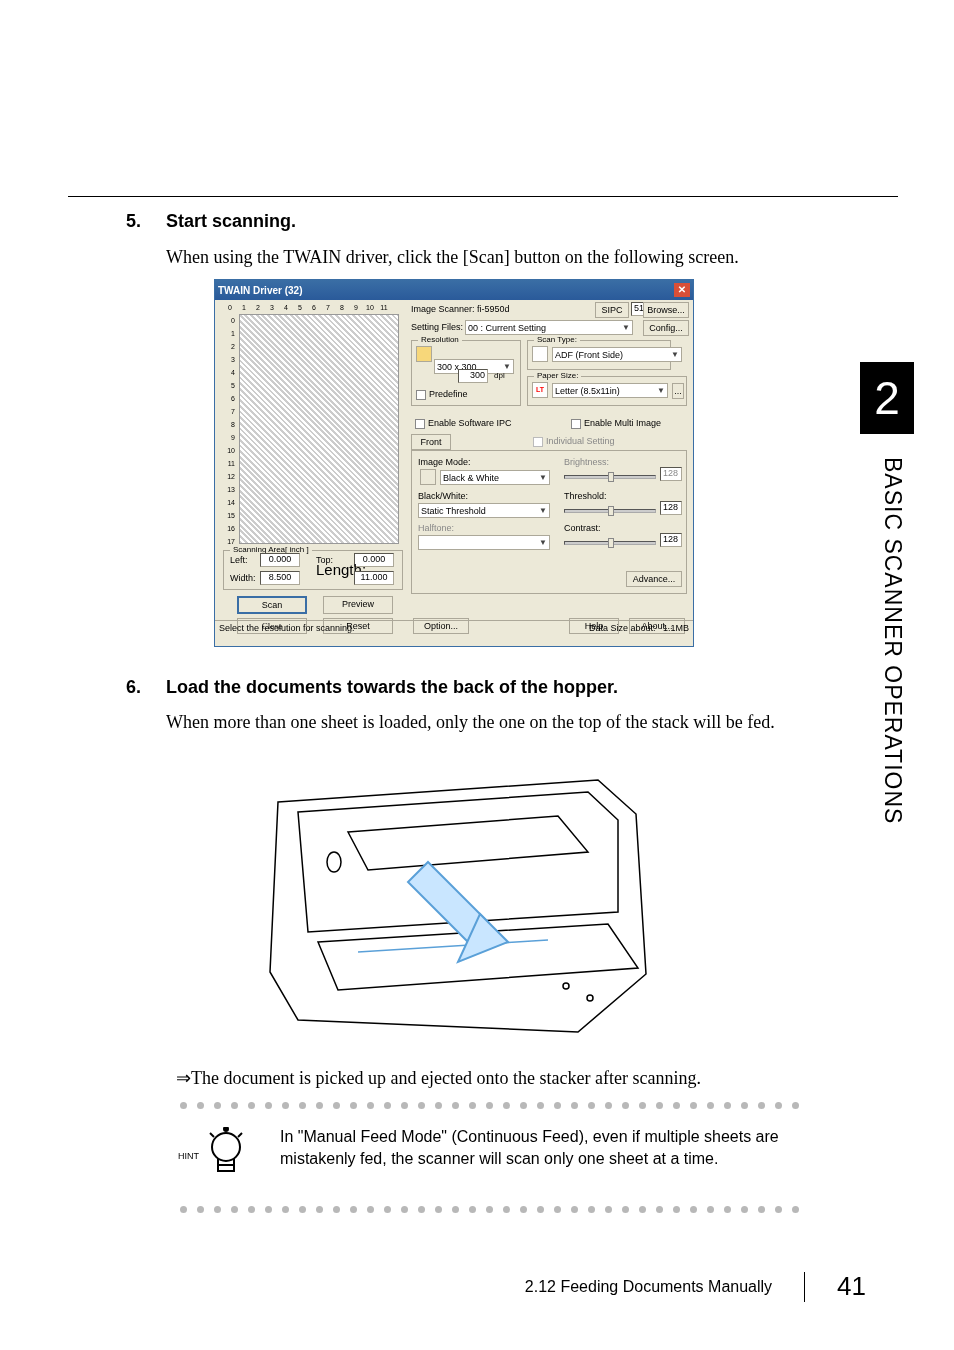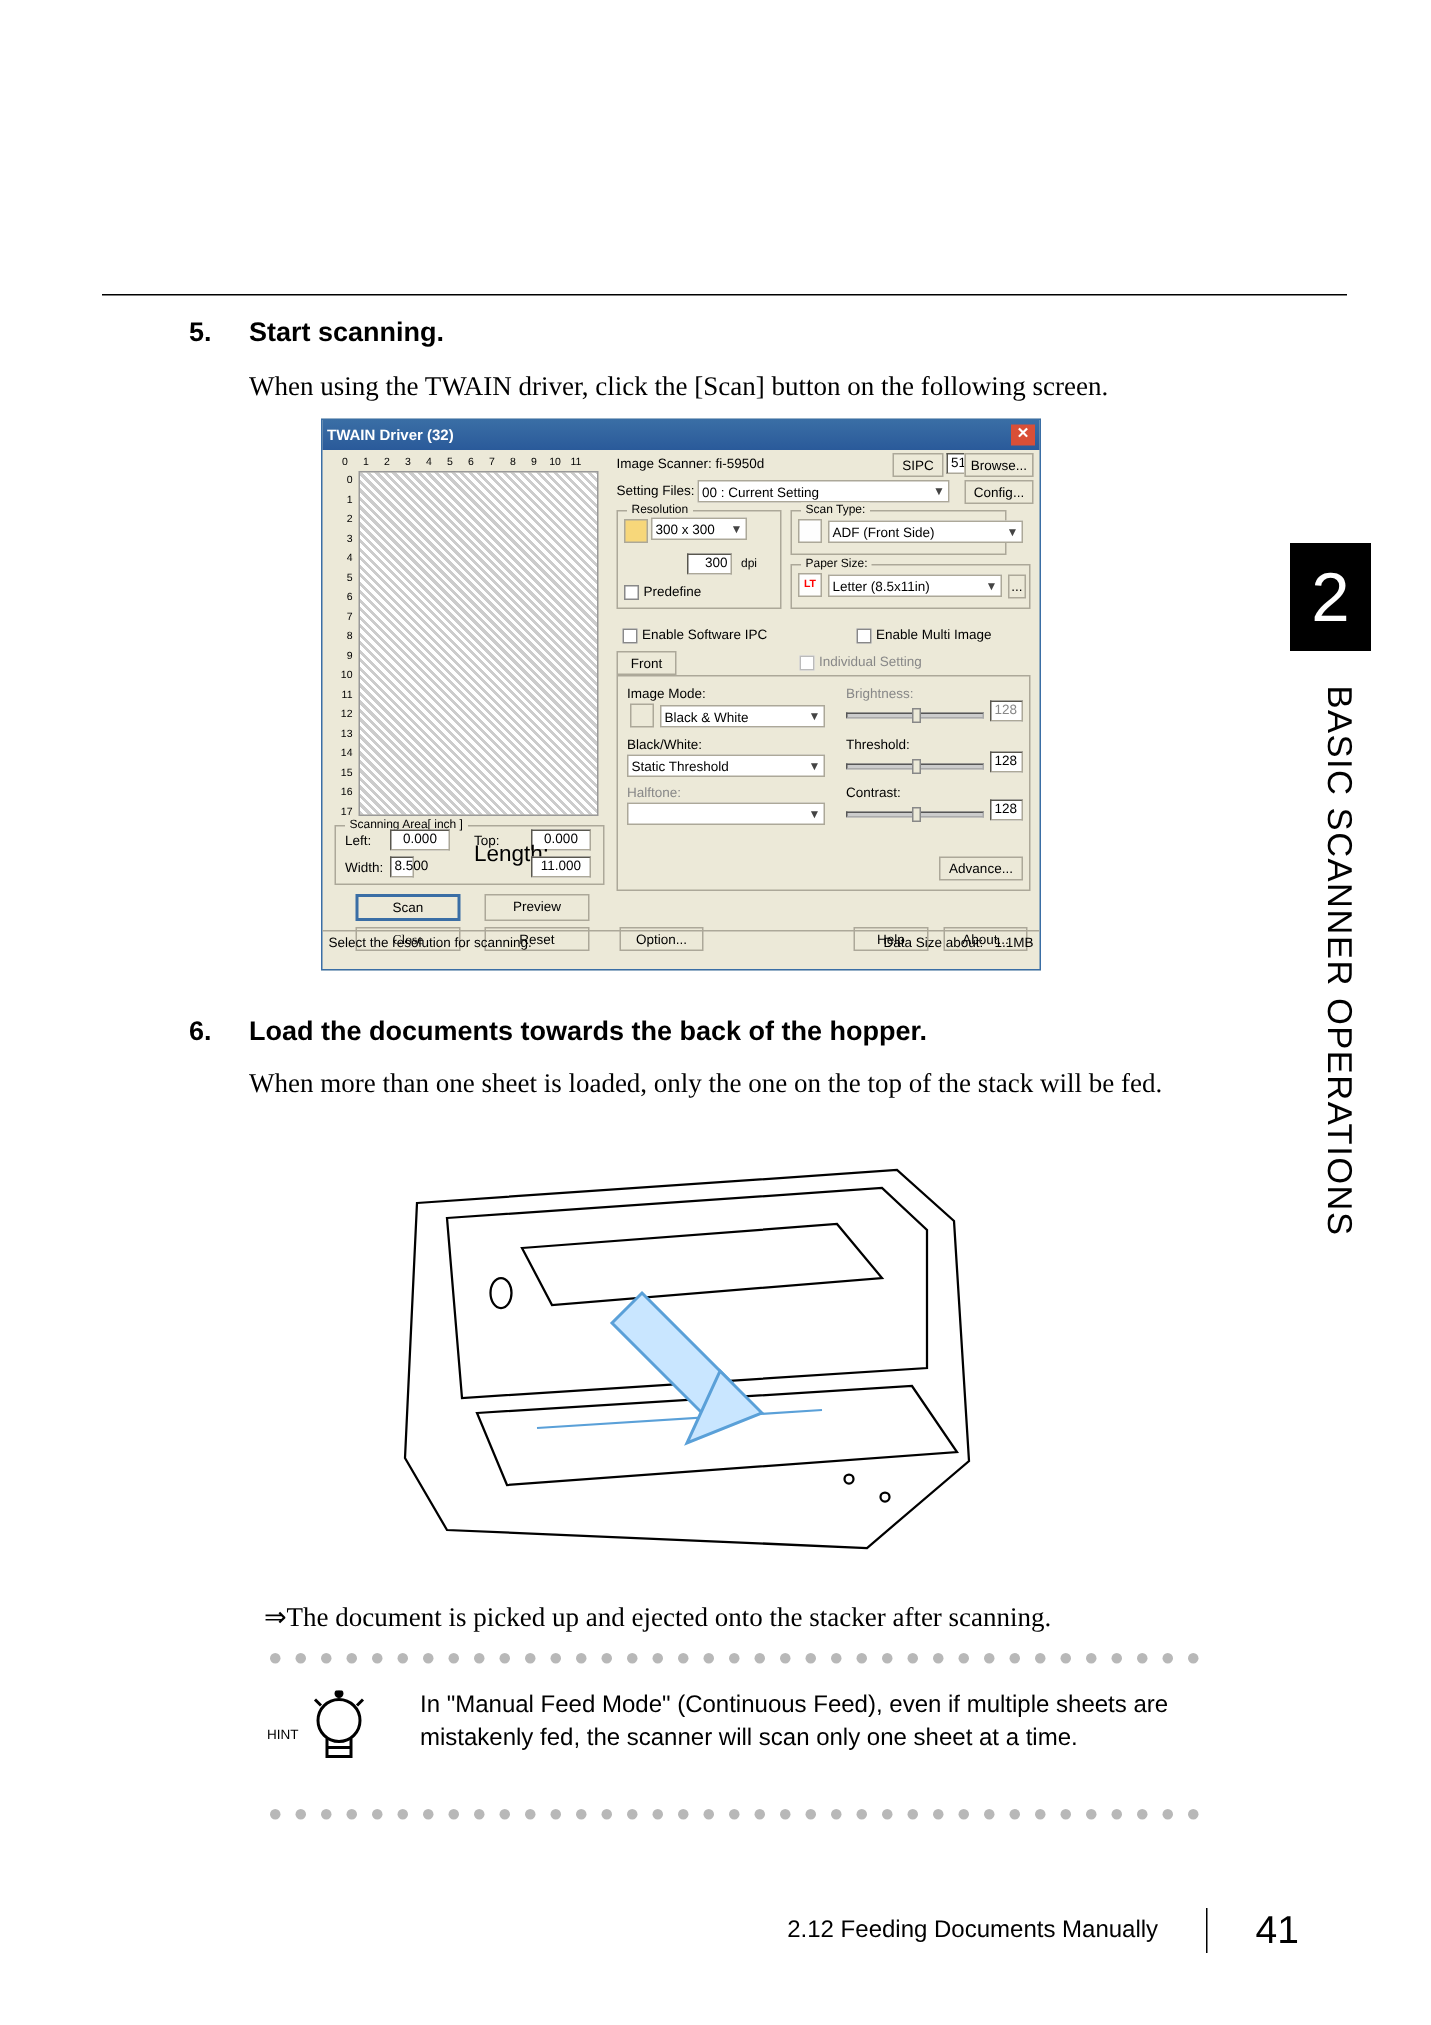--- a/index.html
+++ b/index.html
@@ -107,21 +107,21 @@
 
       <div style="position:absolute; left:196px; top:22px; font-size:9px;">Setting Files:</div>
       <div class="wselect" style="position:absolute; left:250px; top:20px; width:168px;">
           <span>00 : Current Setting</span>
           <span class="arr">▼</span>
         </div>
       <div class="wbtn" style="position:absolute; right:4px; top:20px; width:46px;">Config...</div>
 
       <div class="groupbox" style="left:196px; top:40px; width:110px; height:66px;">
         <div class="gb-label">Resolution</div>
-        <div class="wselect" style="position:absolute; left:22px; top:4px; width:64px;">
+        <div class="wselect" style="position:absolute; left:22px; top:18px; width:80px;">
             <span>300 x 300</span>
             <span class="arr">▼</span>
           </div>
         <div style="position:absolute; left:4px; top:5px; width:16px; height:16px; border:1px solid #aca899; background:#f7d77a;"></div>
         <div class="winput" style="position:absolute; left:46px; top:28px; width:30px; text-align:right;">300</div>
         <div style="position:absolute; left:82px; top:30px; font-size:8px;">dpi</div>
         <div style="position:absolute; left:4px; top:48px; font-size:9px;"><span class="wcheck"></span><span>Predefine</span></div>
       </div>
 
       <div class="groupbox" style="left:312px; top:40px; width:144px; height:30px;">
@@ -190,21 +190,21 @@
         <div class="wbtn" style="position:absolute; right:4px; top:120px; width:56px;">Advance...</div>
       </div>
 
       <div class="groupbox" style="left:8px; top:250px; width:180px; height:40px;text-align:center;">
         <div class="gb-label">Scanning Area[ inch ]</div>
         <div style="position:absolute; left:6px; top:4px; font-size:9px;">Left:</div>
         <div class="winput" style="position:absolute; left:36px; top:2px; width:40px;">0.000</div>
         <div style="position:absolute; left:92px; top:4px; font-size:9px;">Top:</div>
         <div class="winput" style="position:absolute; left:130px; top:2px; width:40px;">0.000</div>
         <div style="position:absolute; left:6px; top:22px; font-size:9px;">Width:</div>
-        <div class="winput" style="position:absolute; left:36px; top:20px; width:16px;">8.500</div>
+        <div class="winput" style="position:absolute; left:36px; top:20px; width:40px;">8.500</div>
         <div style="position:absolute; left:92px; top:10px; font-size:15px;">Length:</div>
         <div class="winput" style="position:absolute; left:130px; top:20px; width:40px;">11.000</div>
       </div>
 
       <div class="wbtn scan-btn-highlight" style="position:absolute; left:22px; top:296px; width:70px; height:18px;">Scan</div>
       <div class="wbtn" style="position:absolute; left:108px; top:296px; width:70px; height:18px;">Preview</div>
       <div class="wbtn" style="position:absolute; left:22px; top:318px; width:70px;font-family:Liberation Serif, serif;">Close</div>
       <div class="wbtn" style="position:absolute; left:108px; top:318px; width:70px;">Reset</div>
 
       <div class="wbtn" style="position:absolute; left:198px; top:318px; width:56px;">Option...</div>

